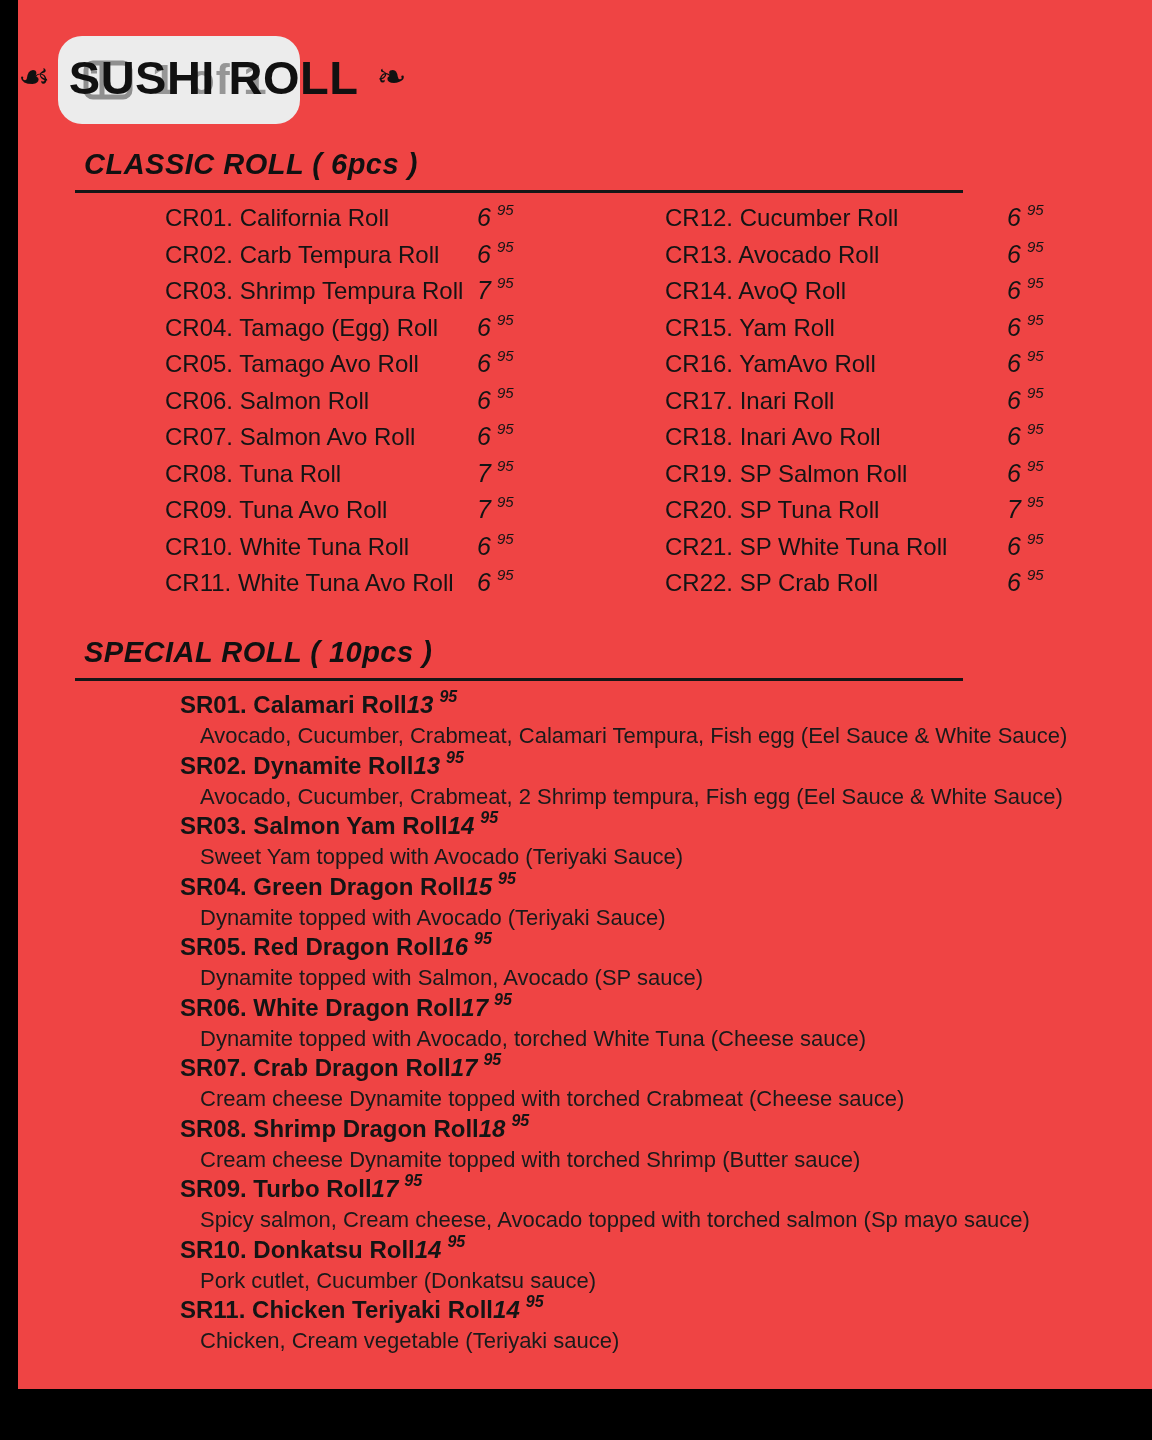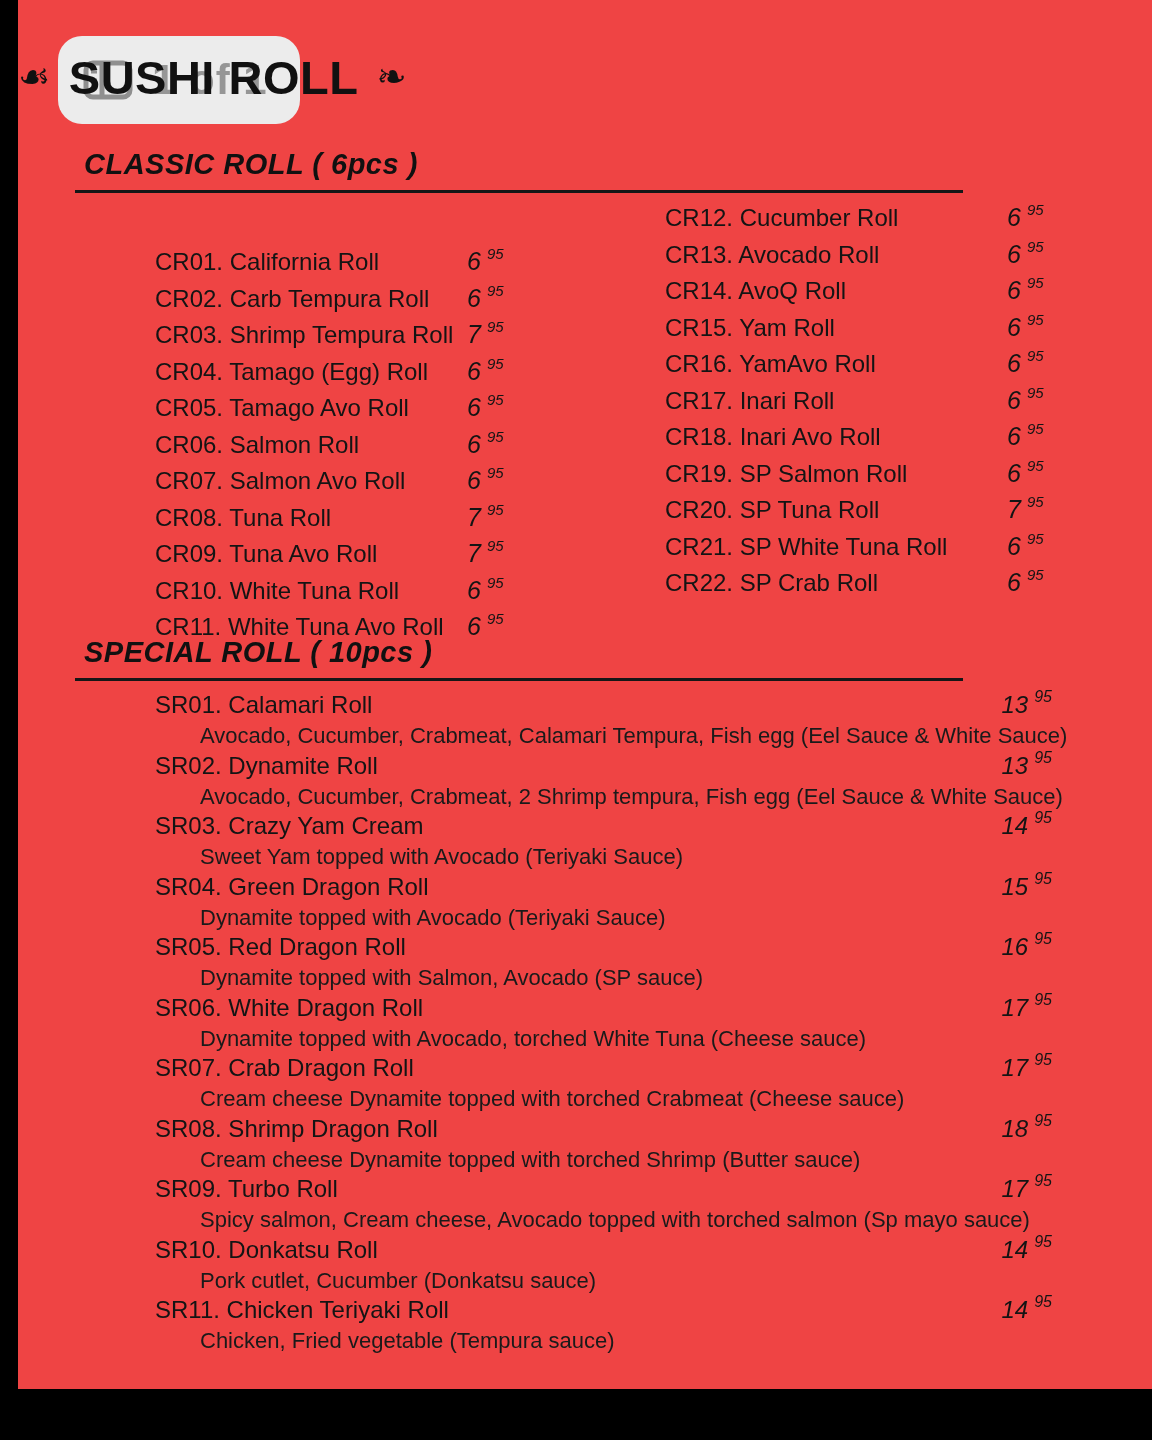--- a/index.html
+++ b/index.html
@@ -66,21 +66,21 @@
   #special-head { top: 636px; font-style: italic; }
   .rule {
     position: absolute;
     left: 57px; width: 888px; height: 3px;
     background: #161616;
   }
   #rule-classic { top: 190px; }
   #rule-special { top: 678px; }
   
   .ccol { position: absolute; top: 203px; }
-  #classic-left  { left: 137px; width: 410px; margin-top: 44px; }
+  #classic-left  { left: 147px; width: 410px; }
   #classic-right { left: 647px; width: 420px; }
   .crow {
     display: flex;
     align-items: baseline;
     height: 36.5px;
     font-size: 24px;
     white-space: nowrap;
   }
   .crow .iname { flex: none; }
   #classic-left  .iname { width: 312px; }
@@ -90,25 +90,26 @@
   .price sup.cents { font-size: 15px; margin-left: 6px; position: relative; top: -2px; }
   
   #special-list {
     position: absolute;
     top: 690px; left: 137px; width: 897px;
   }
   .sblock { height: 60.5px; }
   .srow {
     display: flex;
     align-items: baseline;
-    justify-content: space-between;
+    justify-content: flex-start;
     height: 33px;
     font-size: 24px;
-    font-weight: 400;
-    white-space: nowrap;
+    font-weight: 700;
+    white-space: nowrap;
+    margin-left: 25px;
   }
   .srow .price .dollars { font-size: 24px; }
   .srow .price sup.cents { font-size: 16px; }
   .sdesc {
     font-size: 22px;
     font-weight: 400;
     padding-left: 45px;
     line-height: 26px;
     color: #1a1a1a;
     white-space: nowrap;
@@ -244,21 +245,21 @@
       </div>
       <div class="sblock">
         <div class="srow">
           <span class="sname">SR02. Dynamite Roll</span>
           <span class="price sprice"><span class="dollars">13</span><sup class="cents">95</sup></span>
         </div>
         <div class="sdesc">Avocado, Cucumber, Crabmeat, 2 Shrimp tempura, Fish egg (Eel Sauce &amp; White Sauce)</div>
       </div>
       <div class="sblock">
         <div class="srow">
-          <span class="sname">SR03. Crazy Yam Cream</span>
+          <span class="sname">SR03. Salmon Yam Roll</span>
           <span class="price sprice"><span class="dollars">14</span><sup class="cents">95</sup></span>
         </div>
         <div class="sdesc">Sweet Yam topped with Avocado (Teriyaki Sauce)</div>
       </div>
       <div class="sblock">
         <div class="srow">
           <span class="sname">SR04. Green Dragon Roll</span>
           <span class="price sprice"><span class="dollars">15</span><sup class="cents">95</sup></span>
         </div>
         <div class="sdesc">Dynamite topped with Avocado (Teriyaki Sauce)</div>
@@ -303,17 +304,17 @@
           <span class="sname">SR10. Donkatsu Roll</span>
           <span class="price sprice"><span class="dollars">14</span><sup class="cents">95</sup></span>
         </div>
         <div class="sdesc">Pork cutlet, Cucumber (Donkatsu sauce)</div>
       </div>
       <div class="sblock">
         <div class="srow">
           <span class="sname">SR11. Chicken Teriyaki Roll</span>
           <span class="price sprice"><span class="dollars">14</span><sup class="cents">95</sup></span>
         </div>
-        <div class="sdesc">Chicken, Fried vegetable (Tempura sauce)</div>
+        <div class="sdesc">Chicken, Cream vegetable (Teriyaki sauce)</div>
       </div>
     </div>
 
 </div>
 
 </body></html>

